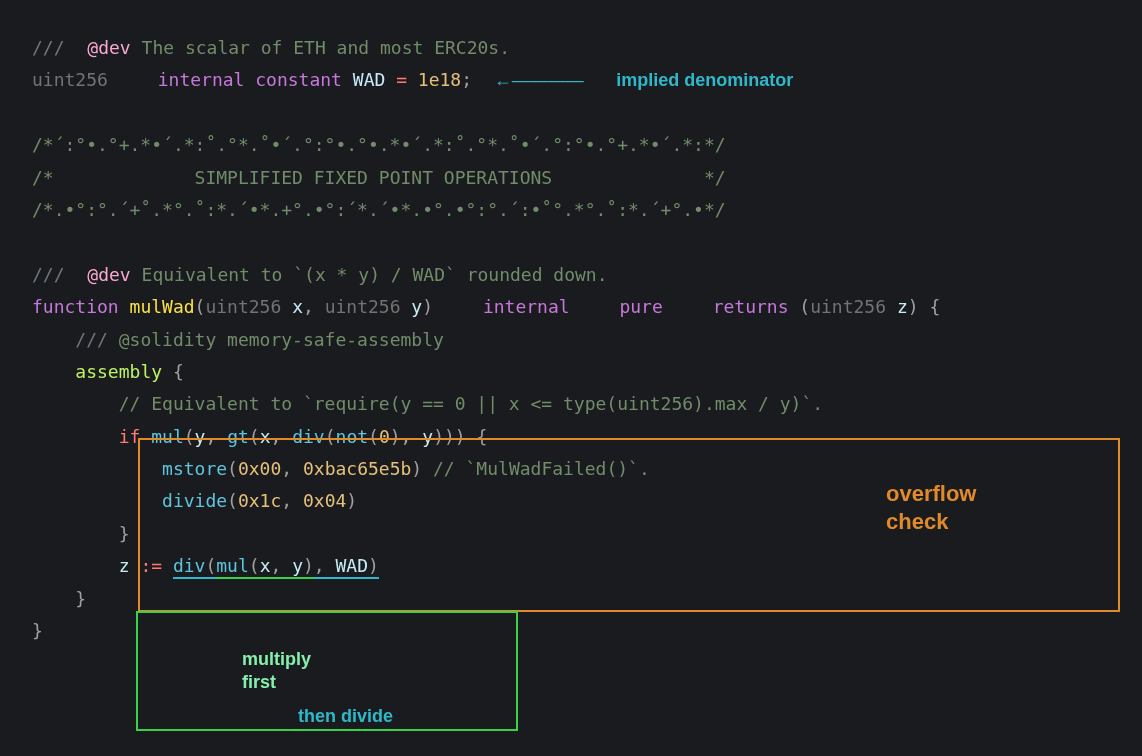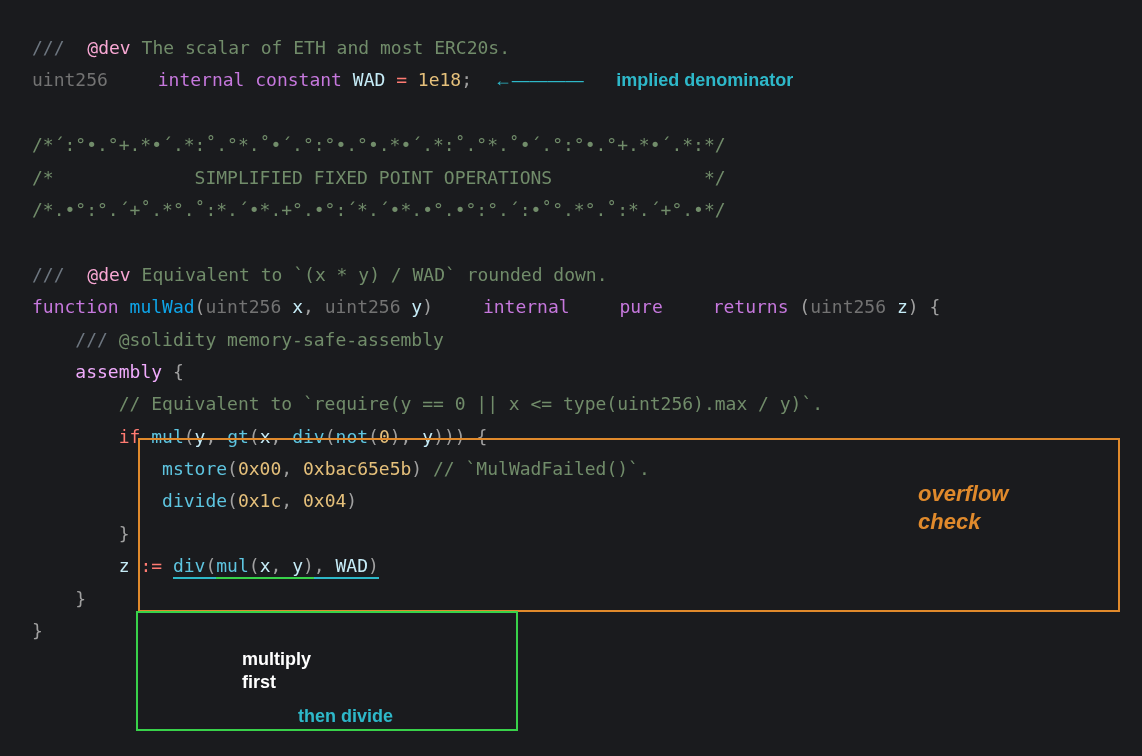--- a/index.html
+++ b/index.html
@@ -25,23 +25,23 @@
   .tag-dev { color: #f9a8d4; margin-left: 12px; }
   .comment-text { color: #718c6a; }
   .type-kw { color: #737373; text-align: center; }
   .vis-kw { color: #c678dd; margin-left: 39px; }
   .const-kw { color: #c678dd; }
   .ident { color: #c6ecf7; }
   .op { color: #ff7b72; }
   .num { color: #e5c07b; }
   .punct { color: #a0a0a0; }
   .fn-kw { color: #c678dd; }
-  .fn-name { color: #0ea5e9; }
+  .fn-name { color: #fde047; }
   .param { color: #c6ecf7; }
-  .asm-kw { color: #f0abfc; }
+  .asm-kw { color: #bef264; }
   .if-kw { color: #ff7b72; }
   .builtin { color: #5ec5e0; }
   .hex { color: #e5c07b; }
   .ann-arrow {
     color: #2eb8c9;
     font-family: ui-sans-serif, -apple-system, sans-serif;
     font-weight: 500;
   }
   .ann-text {
     color: #2eb8c9;
@@ -74,21 +74,21 @@
     padding-bottom: 1px;
   }
   .ul-cyan {
     border-bottom: 2px solid #2eb8c9;
     padding-bottom: 1px;
   }
   .ann-multiply {
     position: absolute;
     font-family: ui-sans-serif, -apple-system, 'Segoe UI', sans-serif;
     font-weight: 700;
-    color: #ffffff;
+    color: #86efac;
     font-size: 18px;
     line-height: 1.25;
   }
   .ann-divide {
     position: absolute;
     font-family: ui-sans-serif, -apple-system, 'Segoe UI', sans-serif;
     font-weight: 700;
     color: #2eb8c9;
     font-size: 18px;
   }
@@ -110,21 +110,21 @@
 <span>        <span class="comment-text">// Equivalent to `require(y == 0 || x &lt;= type(uint256).max / y)`.</span></span>
 <span>        <span class="if-kw">if</span><span> </span><span class="builtin">mul</span><span class="punct">(</span><span class="param">y</span><span class="punct">, </span><span class="builtin">gt</span><span class="punct">(</span><span class="param">x</span><span class="punct">, </span><span class="builtin">div</span><span class="punct">(</span><span class="builtin">not</span><span class="punct">(</span><span class="num">0</span><span class="punct">)</span><span class="punct">, </span><span class="param">y</span><span class="punct">)</span><span class="punct">)</span><span class="punct">)</span><span> </span><span class="punct">{</span></span>
 <span>            <span class="builtin">mstore</span><span class="punct">(</span><span class="hex">0x00</span><span class="punct">, </span><span class="hex">0xbac65e5b</span><span class="punct">)</span><span class="comment-text"> // `MulWadFailed()`.</span></span>
 <span>            <span class="builtin">divide</span><span class="punct">(</span><span class="hex">0x1c</span><span class="punct">, </span><span class="hex">0x04</span><span class="punct">)</span></span>
 <span>        <span class="punct">}</span></span>
 <span>        <span class="param">z</span><span class="op"> := </span><span class="builtin ul-cyan">div</span><span class="punct ul-cyan">(</span><span class="builtin ul-green">mul</span><span class="punct ul-green">(</span><span class="param ul-green">x</span><span class="punct ul-green">, </span><span class="param ul-green">y</span><span class="punct ul-green">)</span><span class="punct ul-cyan">, </span><span class="ident ul-cyan">WAD</span><span class="punct ul-cyan">)</span></span>
 <span>    <span class="punct">}</span></span>
 <span><span class="punct">}</span></span></div>
 
 <div class="box-orange" style="left:138px; top:438px; width:978px; height:170px;"></div>
-<div class="label-orange" style="left:918px; top:480px;font-style:italic;">
+<div class="label-orange" style="left:886px; top:480px;">
   <span>overflow</span><br>
   <span>check</span>
 </div>
 
 <div class="box-green" style="left:136px; top:611px; width:378px; height:116px;"></div>
 
 <div class="ann-multiply" style="left:242px; top:648px;">
   <span>multiply</span><br>
   <span>first</span>
 </div>

